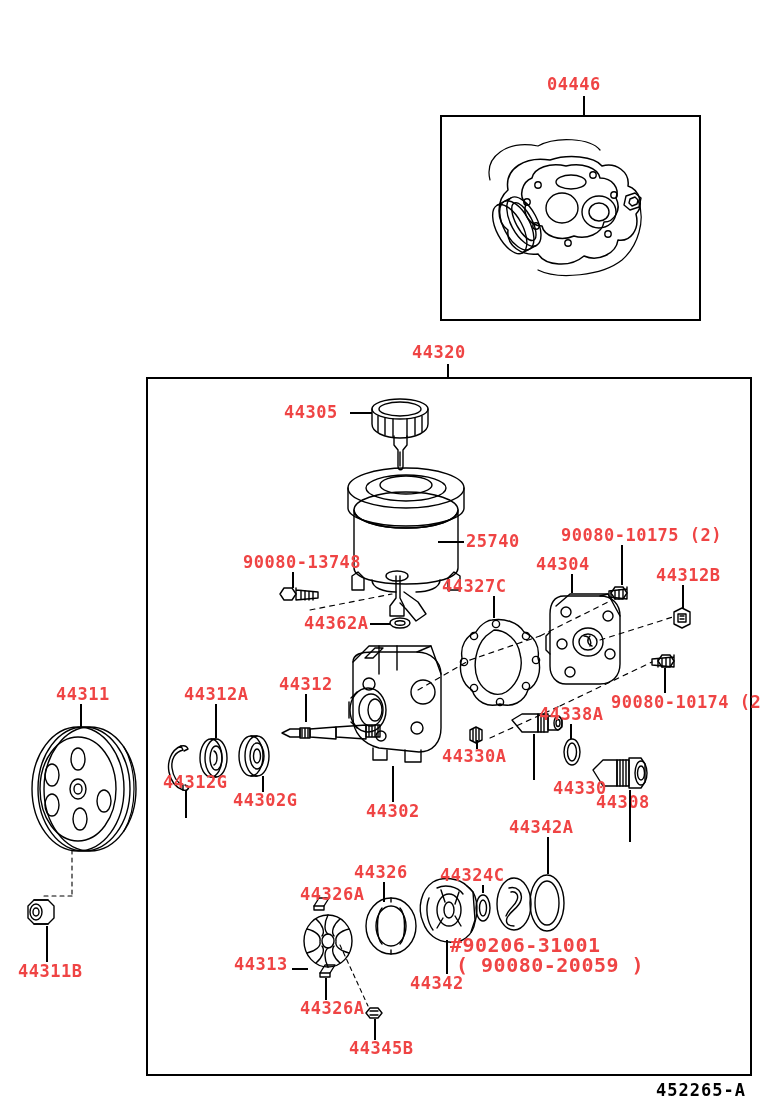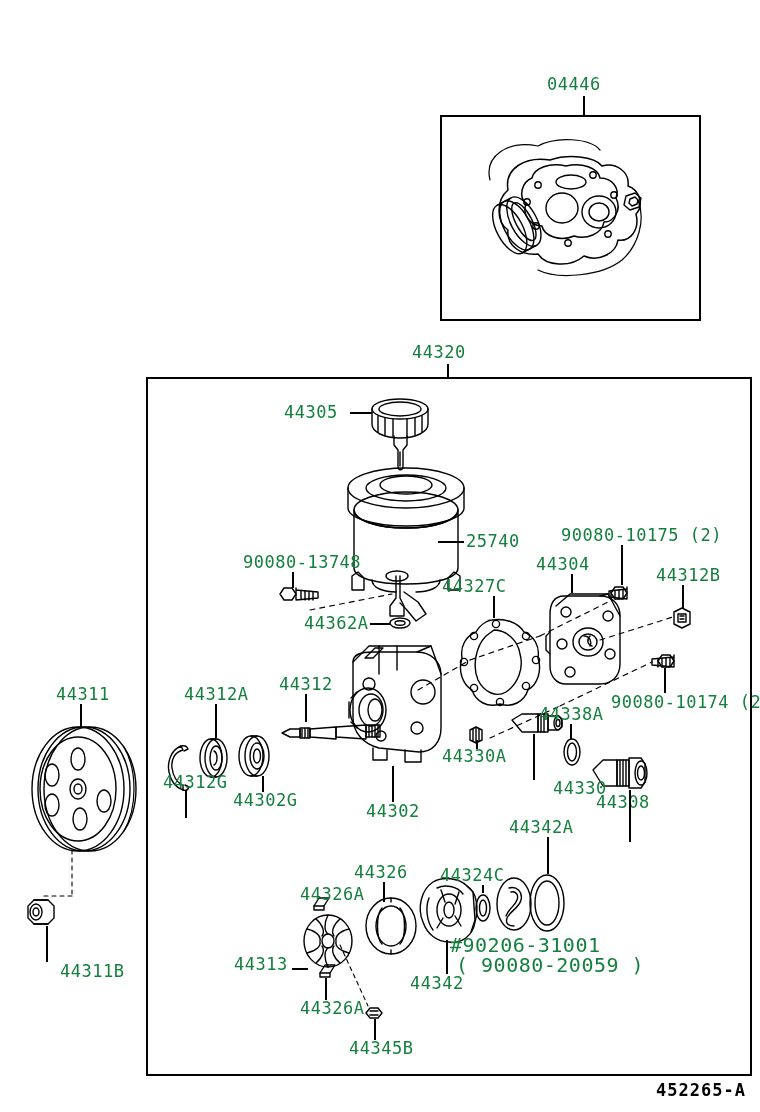--- a/index.html
+++ b/index.html
@@ -1,21 +1,21 @@
 <!DOCTYPE html>
 <html><head>
 <meta charset="utf-8">
 <title>Parts Diagram</title>
 <style>
   html,body{margin:0;padding:0;background:#ffffff;}
   body{width:760px;height:1112px;position:relative;overflow:hidden;
        font-family:"DejaVu Sans Mono","Liberation Mono",monospace;color:#000;}
   #stage{position:absolute;left:0;top:0;width:760px;height:1112px;}
   .lbl{position:absolute;font-family:"DejaVu Sans Mono","Liberation Mono",monospace;
-       font-size:17px;font-weight:400;letter-spacing:0.5px;white-space:nowrap;color:#15803d;
+       font-size:17px;font-weight:700;letter-spacing:0.5px;white-space:nowrap;color:#ef4444;
        line-height:1;}
   .lbl.sm{font-size:20px;}
   .box{position:absolute;border:2.5px solid #000;background:transparent;}
   .lead{position:absolute;background:#000;}
   .vline{width:1.6px;}
   .hline{height:1.6px;}
   svg.art{position:absolute;left:0;top:0;width:760px;height:1112px;pointer-events:none;}
   .footer{position:absolute;right:14px;bottom:12px;font-size:17px;font-weight:700;
           font-family:"DejaVu Sans Mono","Liberation Mono",monospace;letter-spacing:1px;}
 </style>
@@ -375,21 +375,21 @@
 
   <div class="lbl" style="left:509px;top:819px;">44342A</div>
   <div class="lead vline" style="left:547px;top:837px;height:37px;"></div>
 
   <div class="lbl" style="left:596px;top:794px;">44308</div>
   <div class="lead vline" style="left:629px;top:790px;height:52px;"></div>
 
   <div class="lbl" style="left:56px;top:686px;">44311</div>
   <div class="lead vline" style="left:80px;top:704px;height:24px;"></div>
 
-  <div class="lbl" style="left:18px;top:963px;margin-left:42px;">44311B</div>
+  <div class="lbl" style="left:18px;top:963px;">44311B</div>
   <div class="lead vline" style="left:46px;top:926px;height:36px;"></div>
 
   <div class="lbl" style="left:184px;top:686px;">44312A</div>
   <div class="lead vline" style="left:215px;top:704px;height:34px;"></div>
 
   <div class="lbl" style="left:279px;top:676px;">44312</div>
   <div class="lead vline" style="left:305px;top:694px;height:28px;"></div>
 
   <div class="lbl" style="left:163px;top:774px;text-align:center;">44312G</div>
   <div class="lead vline" style="left:185px;top:790px;height:28px;"></div>

